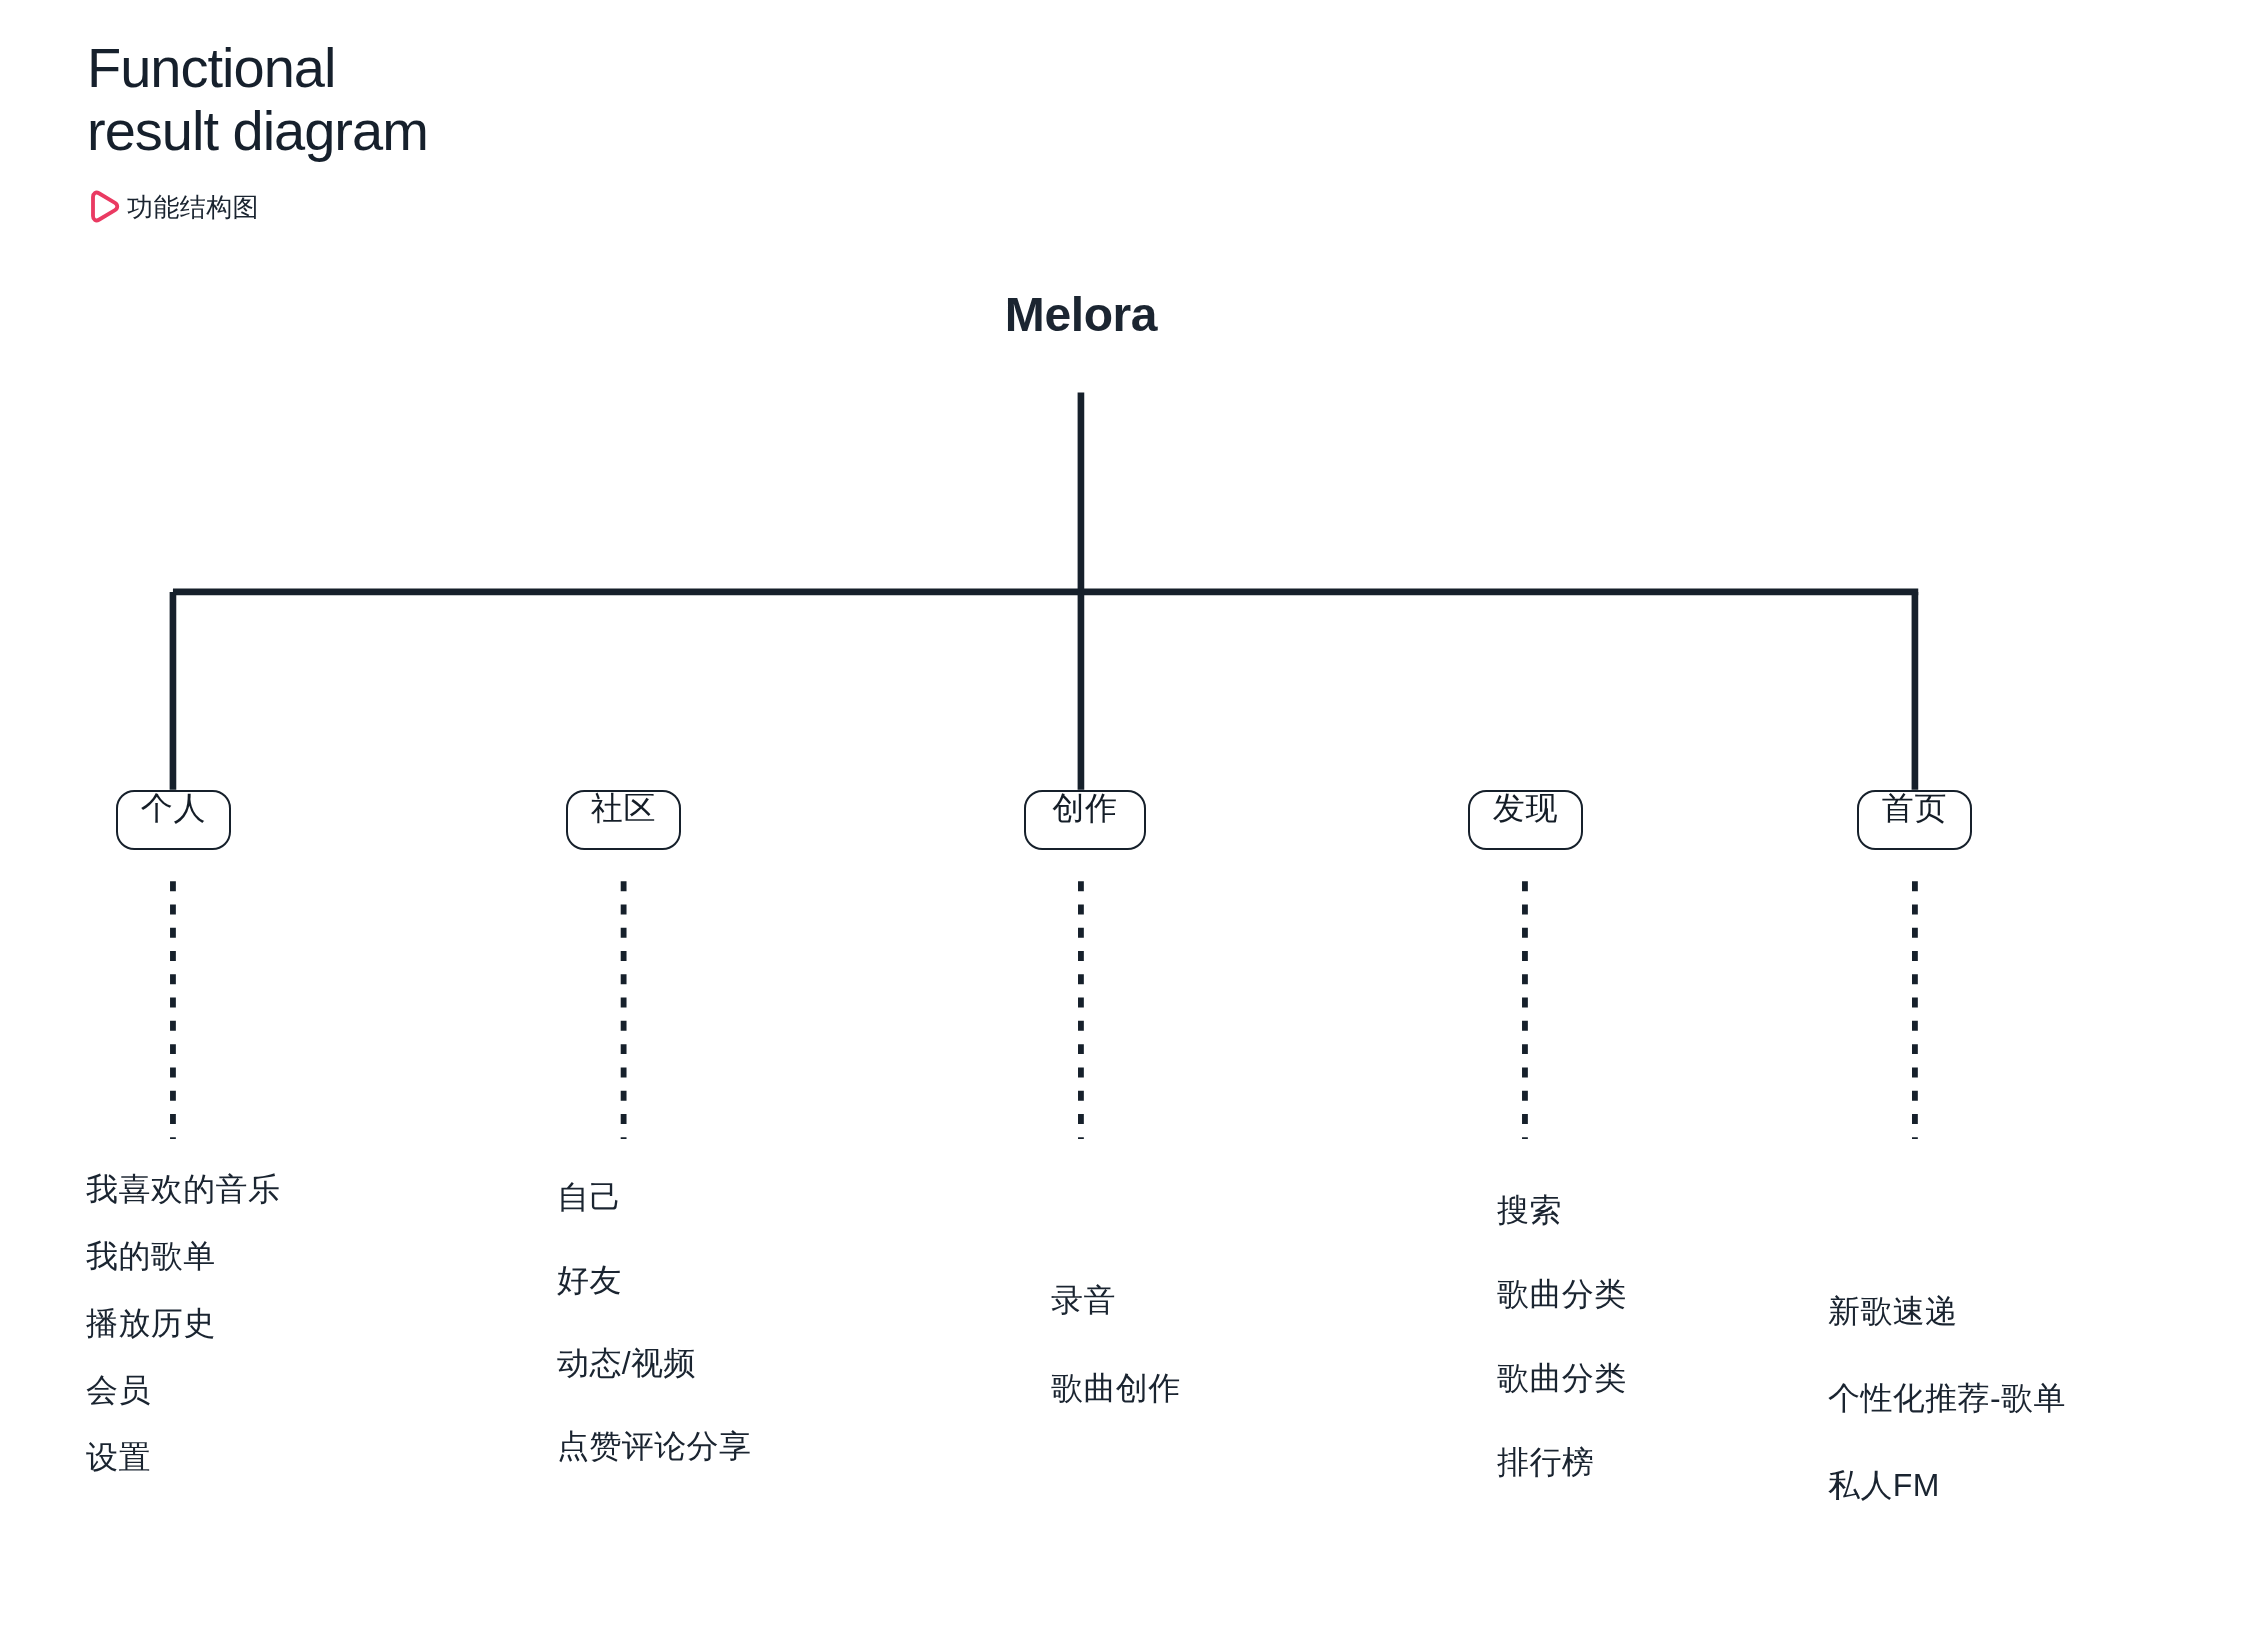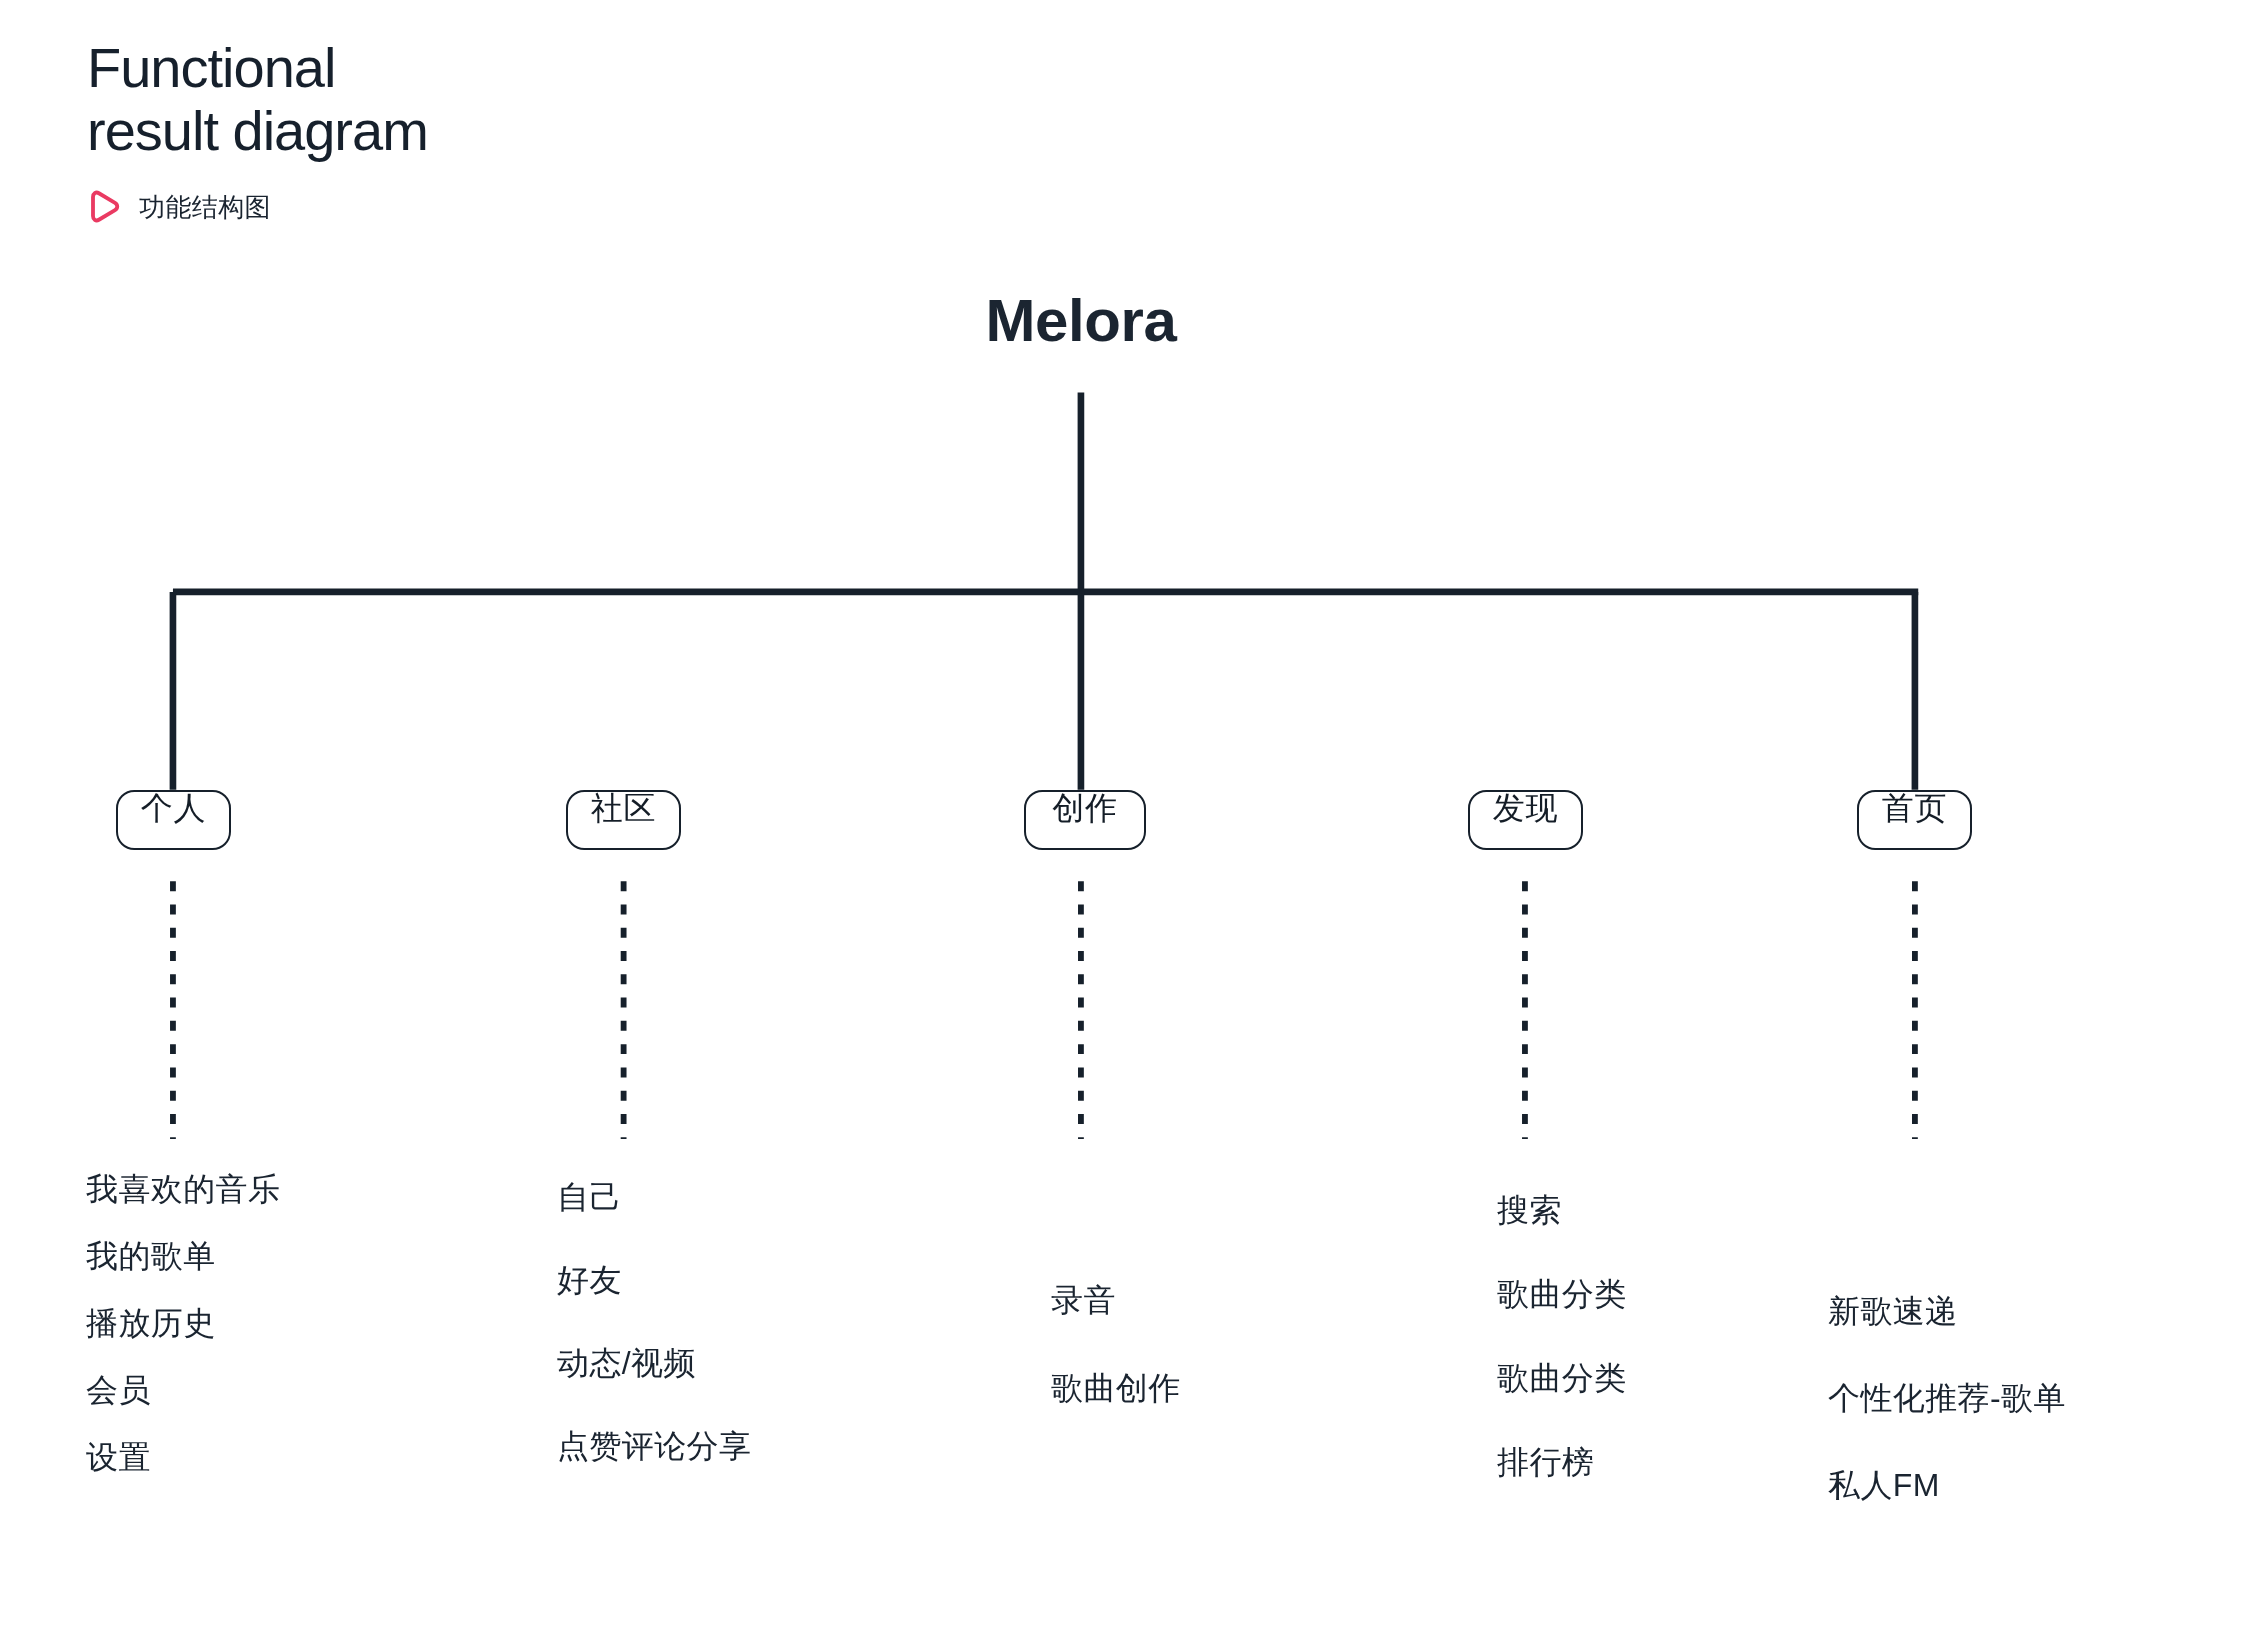--- a/index.html
+++ b/index.html
@@ -30,21 +30,21 @@
     line-height: 1.12;
     letter-spacing: -1px;
     color: #16202c;
     margin: 0;
     white-space: pre-line;
   }
   #subtitle-row {
     display: flex;
     align-items: center;
     margin-top: 27px;
-    gap: 17px;
+    gap: 5px;
   }
   #play-icon {
     width: 35px;
     height: 35px;
     flex: 0 0 auto;
     display: block;
   }
   #subtitle-text {
     font-size: 26px;
     font-weight: 400;
@@ -70,21 +70,21 @@
     pointer-events: none;
   }
 
   
   #root-node {
     position: absolute;
     left: 948px;
     top: 291px;
     width: 266px;
     text-align: center;
-    font-size: 60px;
+    font-size: 48px;
     font-weight: 700;
     letter-spacing: -0.4px;
     color: #1b2531;
     line-height: 1;
   }
 
   
   .node-box {
     position: absolute;
     height: 60px;

